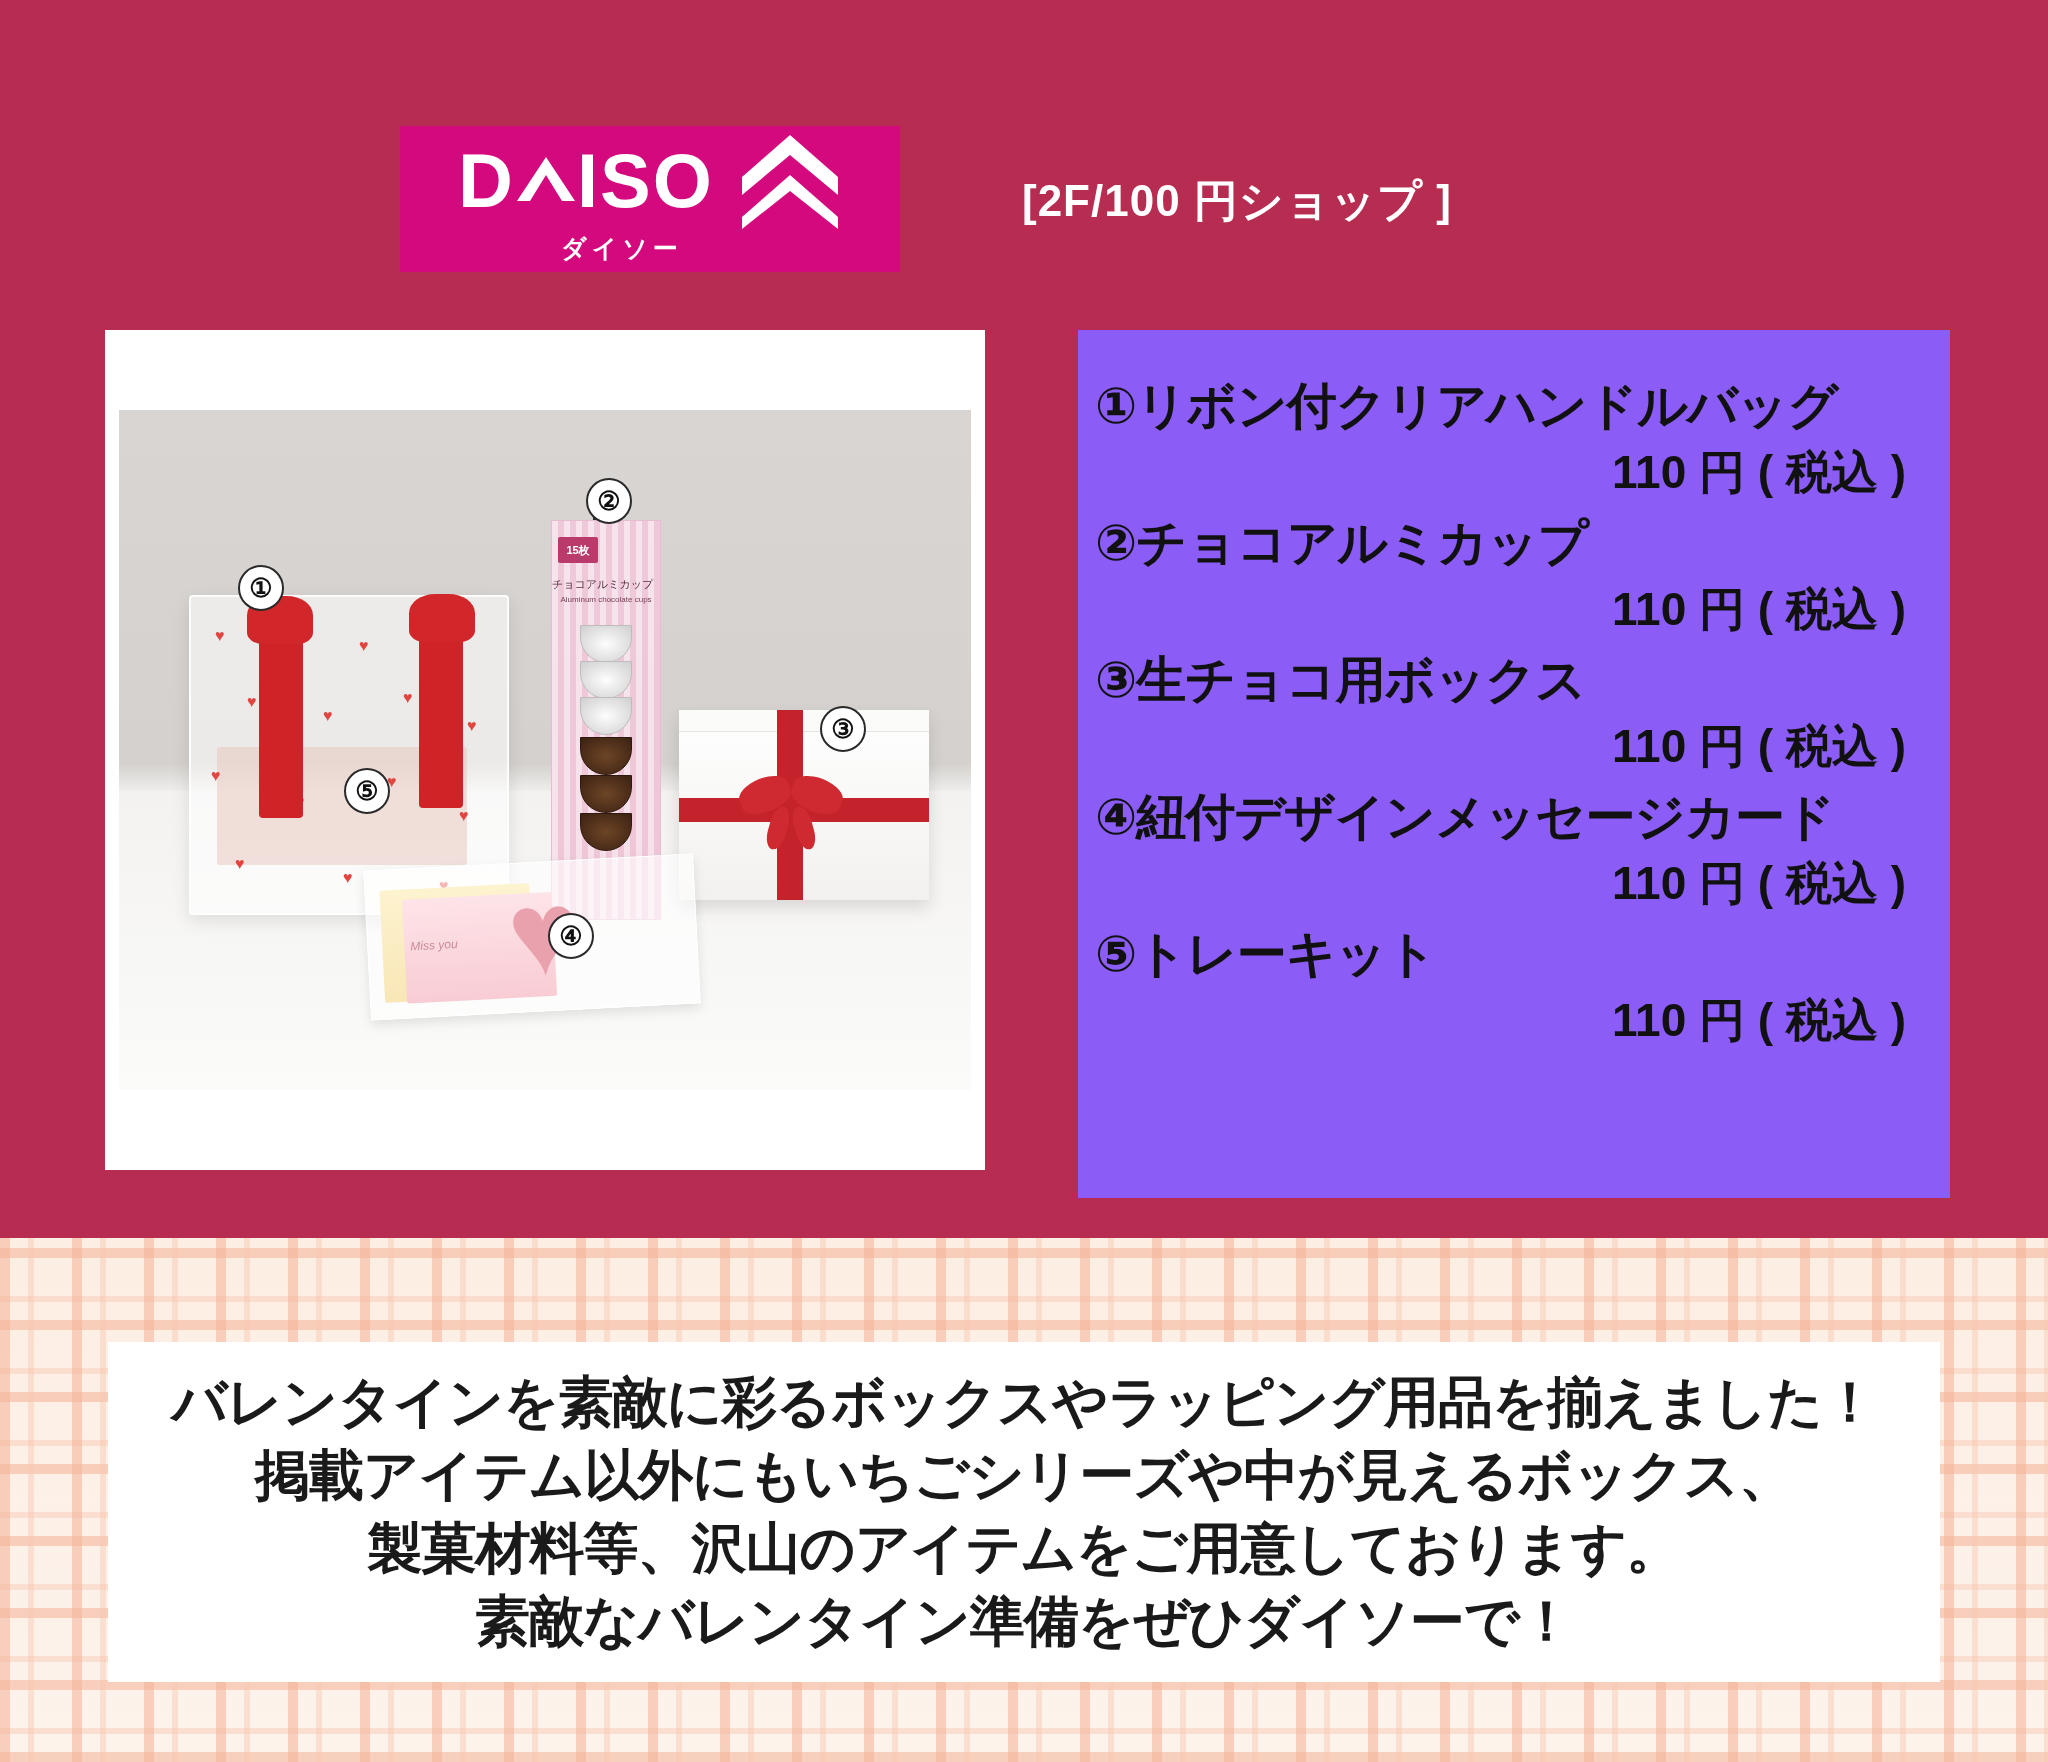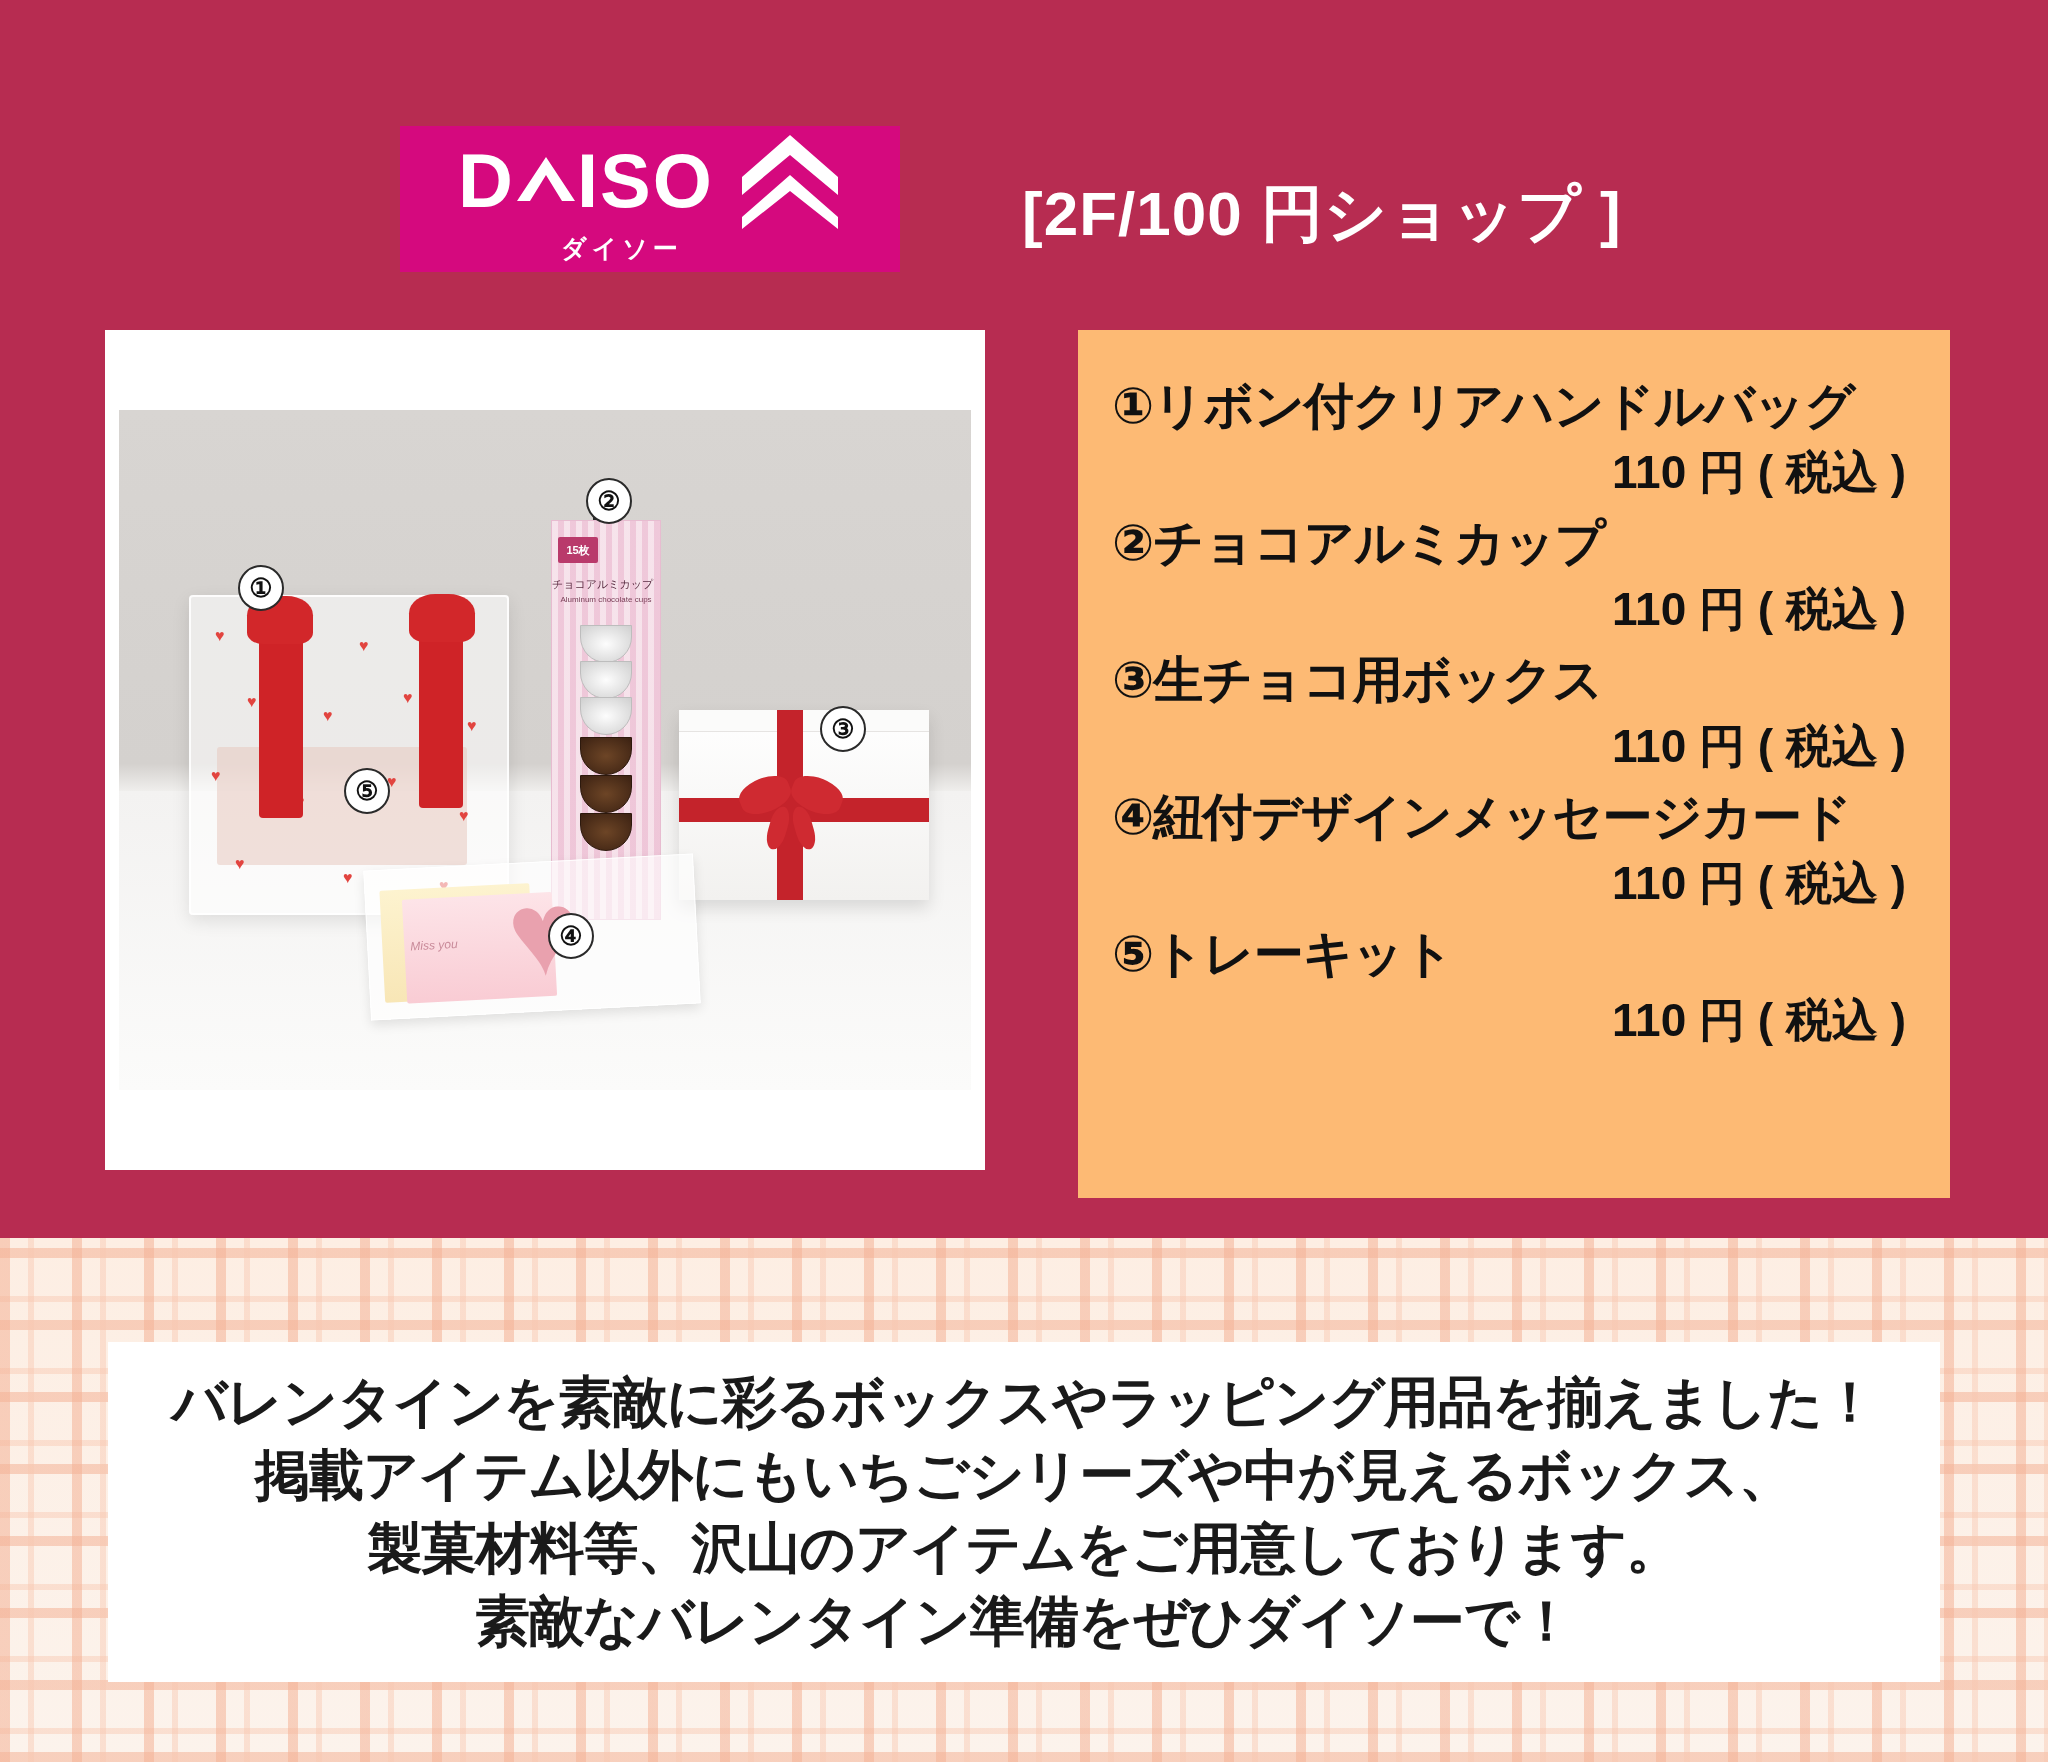--- a/index.html
+++ b/index.html
@@ -35,21 +35,21 @@
   .chev-mark{ display:block; }
   .logo-sub{
     font-size:25px; font-weight:bold; color:#fff;
     letter-spacing:5px; margin-top:3px;
     transform:translateX(-28px);
   }
 
   
   .header-caption{
     position:absolute; left:1022px; top:172px;
-    font-size:62px; font-weight:bold; color:#ffffff;
+    font-size:44px; font-weight:bold; color:#ffffff;
     letter-spacing:1px; white-space:nowrap;
   }
 
   
   .photo-card{
     position:absolute; left:105px; top:330px;
     width:880px; height:840px; background:#ffffff;
     overflow:hidden;
   }
   .photo-inner{
@@ -186,22 +186,22 @@
     position:absolute; width:46px; height:46px; border-radius:50%;
     background:#ffffff; border:2px solid #2a2a2a;
     color:#111; font-size:26px; font-weight:bold;
     display:flex; align-items:center; justify-content:center;
     font-family:"Liberation Serif","DejaVu Serif",serif;
   }
 
   
   .list-card{
     position:absolute; left:1078px; top:330px;
-    width:872px; height:868px; background:#fdba74;
-    padding:44px 34px 30px 34px;
+    width:872px; height:868px; background:#8b5cf6;
+    padding:44px 34px 30px 17px;
   }
   .item-row{ margin-bottom:4px; }
   .item-name{
     font-size:50px; font-weight:bold; color:#111;
     letter-spacing:-1px; line-height:1.28; white-space:nowrap;
   }
   .item-price{
     font-size:46px; font-weight:bold; color:#111;
     text-align:right; line-height:1.5; padding-right:10px;
     white-space:nowrap;

